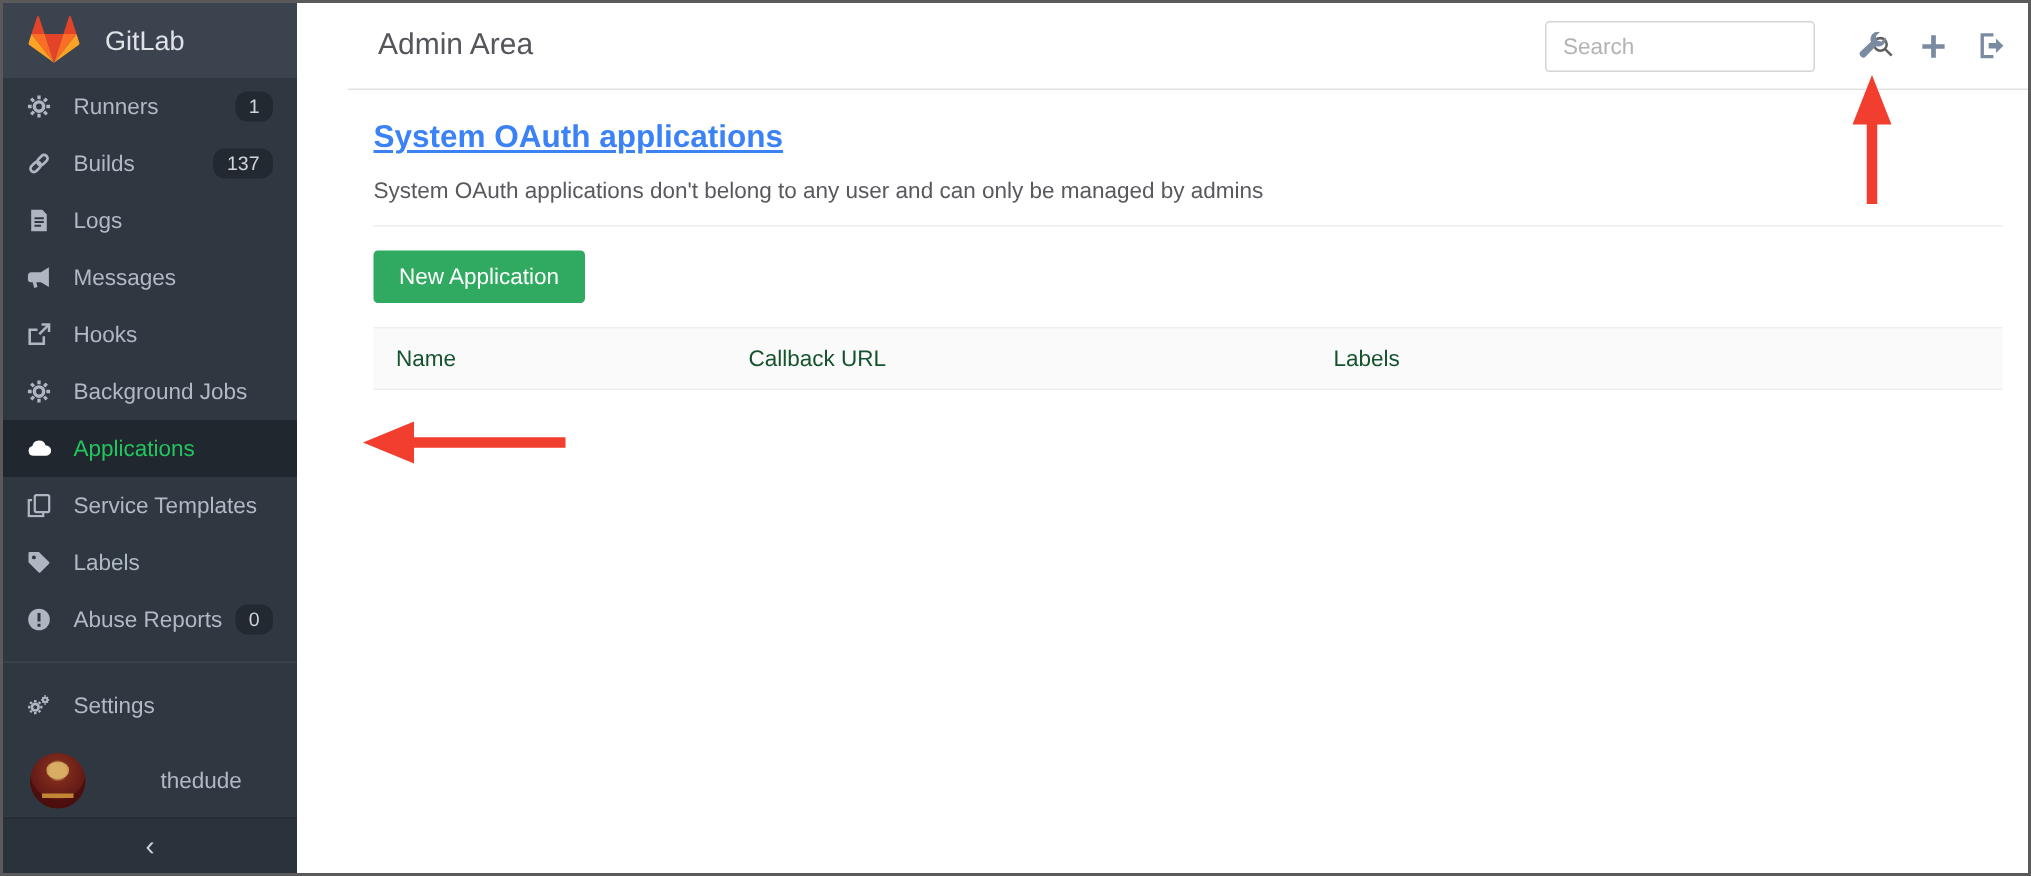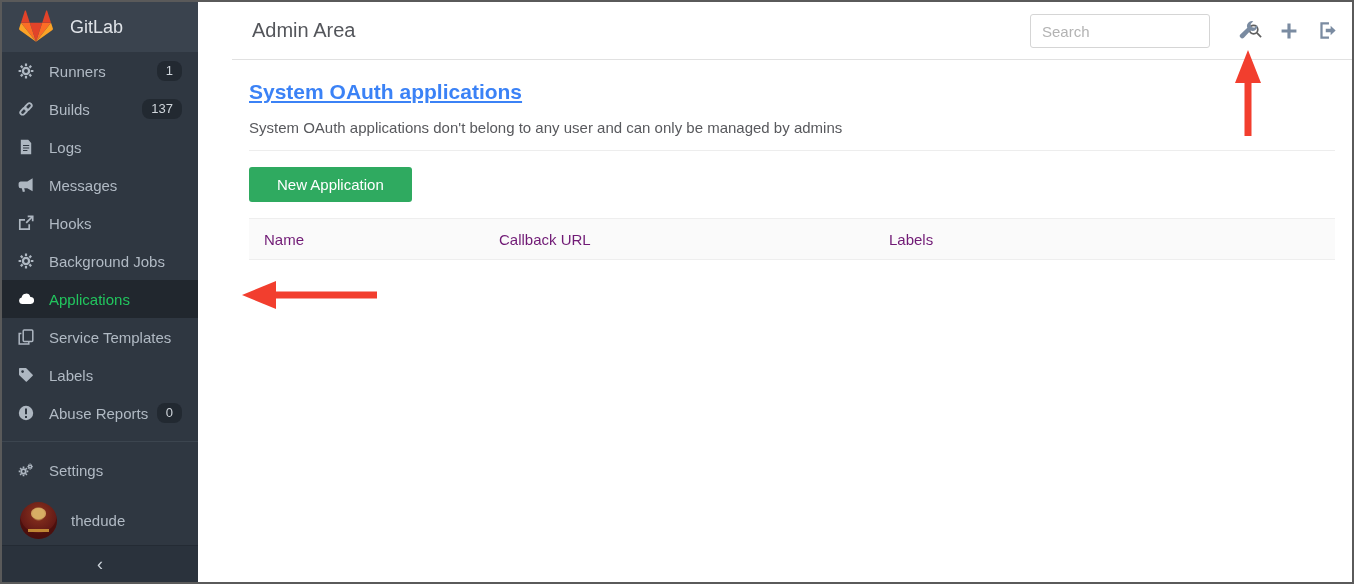--- a/index.html
+++ b/index.html
@@ -13,21 +13,21 @@
   .sidebar-header{height:50px; display:flex; align-items:center; padding-left:16px; background:#3a434e;}
   .logo{width:36px; height:34px; flex:0 0 auto;}
   .logo-text{margin-left:16px; font-size:18px; color:#dfe3e8;}
   .nav{margin-top:0;}
   .nav-item{display:flex; align-items:center; height:38px; padding:0 16px; font-size:15px; color:#b1bac4; cursor:pointer; text-decoration:none;}
   .nav-item .nav-icon{width:16px; height:16px; margin-right:15px; display:flex; align-items:center; justify-content:center; color:#aeb7c1;}
   .nav-item.active{background:#21272e; color:#22c55e;}
   .nav-item.active .nav-icon{color:#ffffff;}
   .nav-badge{margin-left:auto; background:#222931; color:#cfd5db; border-radius:8px; padding:2px 9px; font-size:13px; line-height:16px;}
   .side-divider{border-top:1px solid #3c454f; margin:9px 0;}
-  .user-row{display:flex; align-items:center; height:54px; padding:0 16px; margin-top:4px; cursor:pointer;}
+  .user-row{display:flex; align-items:center; height:54px; padding:0 16px; margin-top:4px; cursor:pointer;gap:36px;}
   .avatar{width:37px; height:37px; border-radius:50%; flex:0 0 auto; margin-left:2px;
     background:radial-gradient(circle at 50% 32%, #c9a05a 0 17%, #7d2a1b 23%, #641a16 58%, #521110 100%);
     box-shadow:inset 0 -6px 0 rgba(60,10,8,.55); position:relative; overflow:hidden;}
   .avatar::after{content:""; position:absolute; left:11px; top:6px; width:15px; height:11px; border-radius:45%; background:#d9b066; opacity:.85;}
   .avatar::before{content:""; position:absolute; left:8px; bottom:7px; width:21px; height:3px; background:#d8a23c; opacity:.8;}
   .user-name{margin-left:14px; font-size:15px;}
   .collapse-bar{position:absolute; left:0; right:0; bottom:0; height:36px; background:#2a323c; border-top:1px solid #242b34;
     display:flex; align-items:center; justify-content:center; color:#ccd3da; font-size:18px; cursor:pointer;}
   
   .topbar{position:absolute; left:230px; right:0; top:0; height:58px; background:#fff; border-bottom:1px solid #e1e1e1; box-sizing:border-box;}
@@ -39,23 +39,23 @@
   .searchbox input::placeholder{color:#b3b3b3;}
   .search-glyph{width:16px; height:16px; margin-right:9px; color:#5f5f5f; flex:0 0 auto;}
   .topbar-icons{position:absolute; right:14px; top:0; height:57px; display:flex; align-items:center; gap:21px; color:#7a8ba1;}
   .tb-icon{width:19px; height:19px; cursor:pointer; display:flex; align-items:center; justify-content:center;}
   
   .content{position:absolute; left:230px; right:0; top:58px; bottom:0; background:#fff; padding:20px 17px; box-sizing:border-box;}
   .content h2{margin:0; font-size:21px; font-weight:700; color:#3b82f6;text-decoration:underline;}
   .content .lead{margin:15px 0 0; font-size:15px; color:#58595d;}
   .content hr{border:none; border-top:1px solid #ededed; margin:14px 0 16px;}
   .btn-new{display:inline-block; background:#2faa60; color:#fff; border:none; border-radius:3px;
-    font-size:15px; padding:9px 28px; font-family:"Liberation Sans", sans-serif; cursor:pointer;}
+    font-size:15px; padding:9px 17px; font-family:"Liberation Sans", sans-serif; cursor:pointer;}
   .table-head{display:flex; margin-top:16px; height:40px; align-items:center; background:#fafafa;
-    border-top:1px solid #eeeeee; border-bottom:1px solid #eeeeee; font-size:15px; color:#701a75;}
+    border-top:1px solid #eeeeee; border-bottom:1px solid #eeeeee; font-size:15px; color:#14532d;}
   .th{padding:0 15px; box-sizing:border-box;}
   .th.c0{width:235px;} .th.c1{width:390px;} .th.c2{flex:1;}
   
   .arrow{position:absolute; z-index:20; pointer-events:none;}
   .arrow-left{left:238px; top:276px;}
   .arrow-up{left:1230px; top:46px;}
   svg{display:block;}
 </style>
 </head>
 <body>

